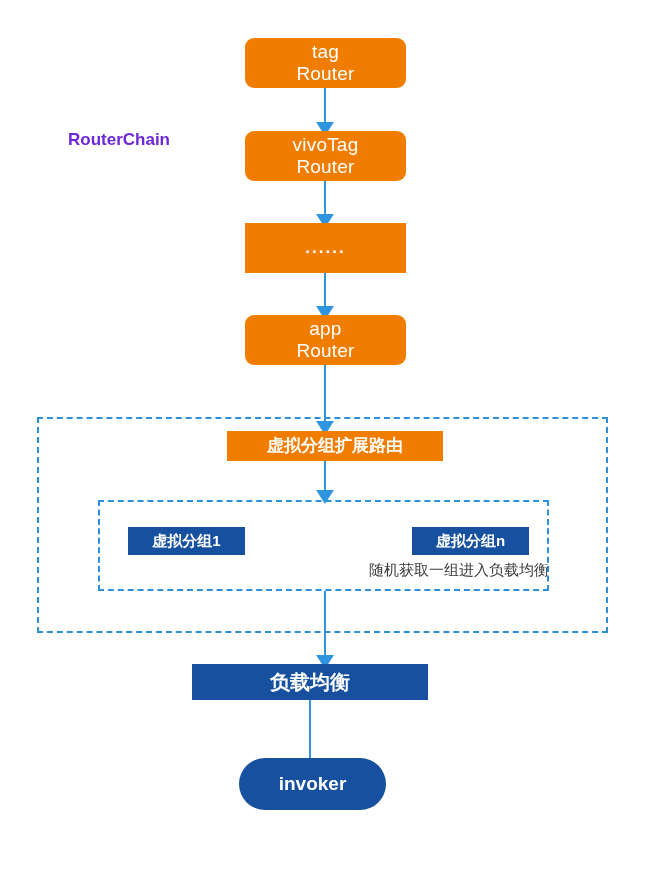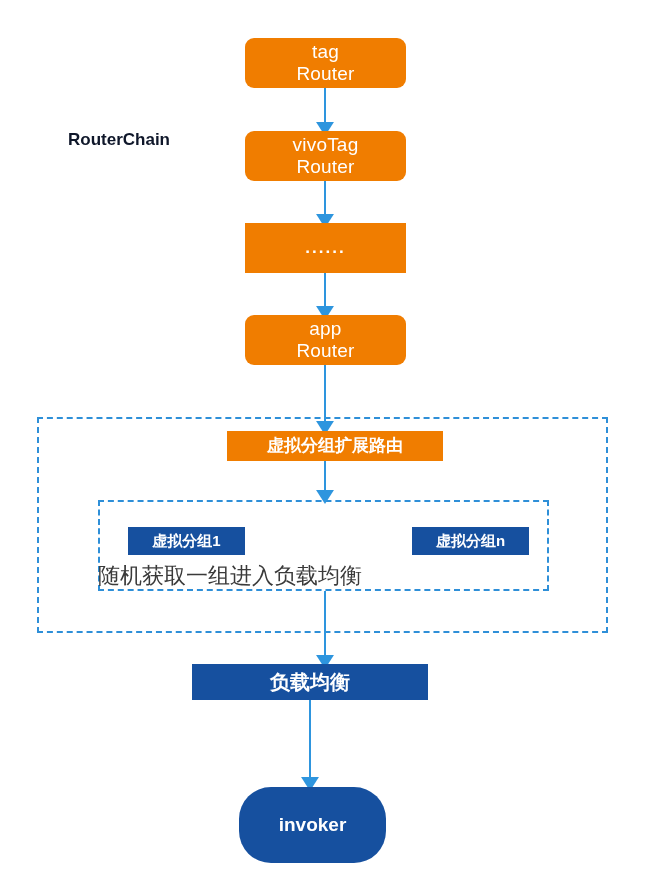--- a/index.html
+++ b/index.html
@@ -59,29 +59,29 @@
   }
   .invoker-box {
     font-size: 19px;
     font-weight: 700;
     border-radius: 32px;
   }
   .chain-label {
     position: absolute;
     font-size: 17px;
     font-weight: bold;
-    color: #0f172a;
+    color: #6d28d9;
     z-index: 3;
   }
   .caption {
     position: absolute;
-    font-size: 22px;
+    font-size: 15px;
     color: #3a3a3a;
     z-index: 3;
-    text-align: left;
+    text-align: right;
   }
   .dashed-box {
     position: absolute;
     box-sizing: border-box;
     border: 2px dashed #2E8FD8;
     background: transparent;
     z-index: 1;
   }
   svg.arrows {
     position: absolute;
@@ -136,15 +136,15 @@
 
   <div class="node node-blue group-box" style="left:128px; top:527px; width:117px; height:28px;">虚拟分组1</div>
 
 
   <div class="node node-blue group-box" style="left:412px; top:527px; width:117px; height:28px;">虚拟分组n</div>
 
   <div class="caption" style="left:98px; top:561px; width:451px;">随机获取一组进入负载均衡</div>
 
   <div class="node node-blue lb-box" style="left:192px; top:664px; width:236px; height:36px;">负载均衡</div>
 
-  <div class="node node-blue invoker-box" style="left:239px; top:787px; width:147px; height:76px;">invoker</div>
+  <div class="node node-blue invoker-box" style="left:239px; top:758px; width:147px; height:52px;">invoker</div>
 
 </div>
 
 </body></html>

